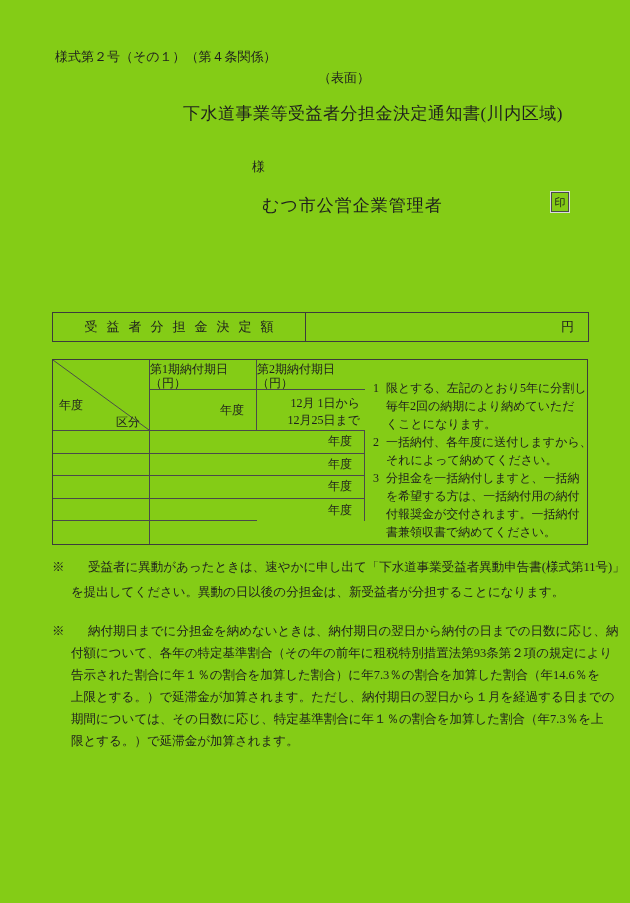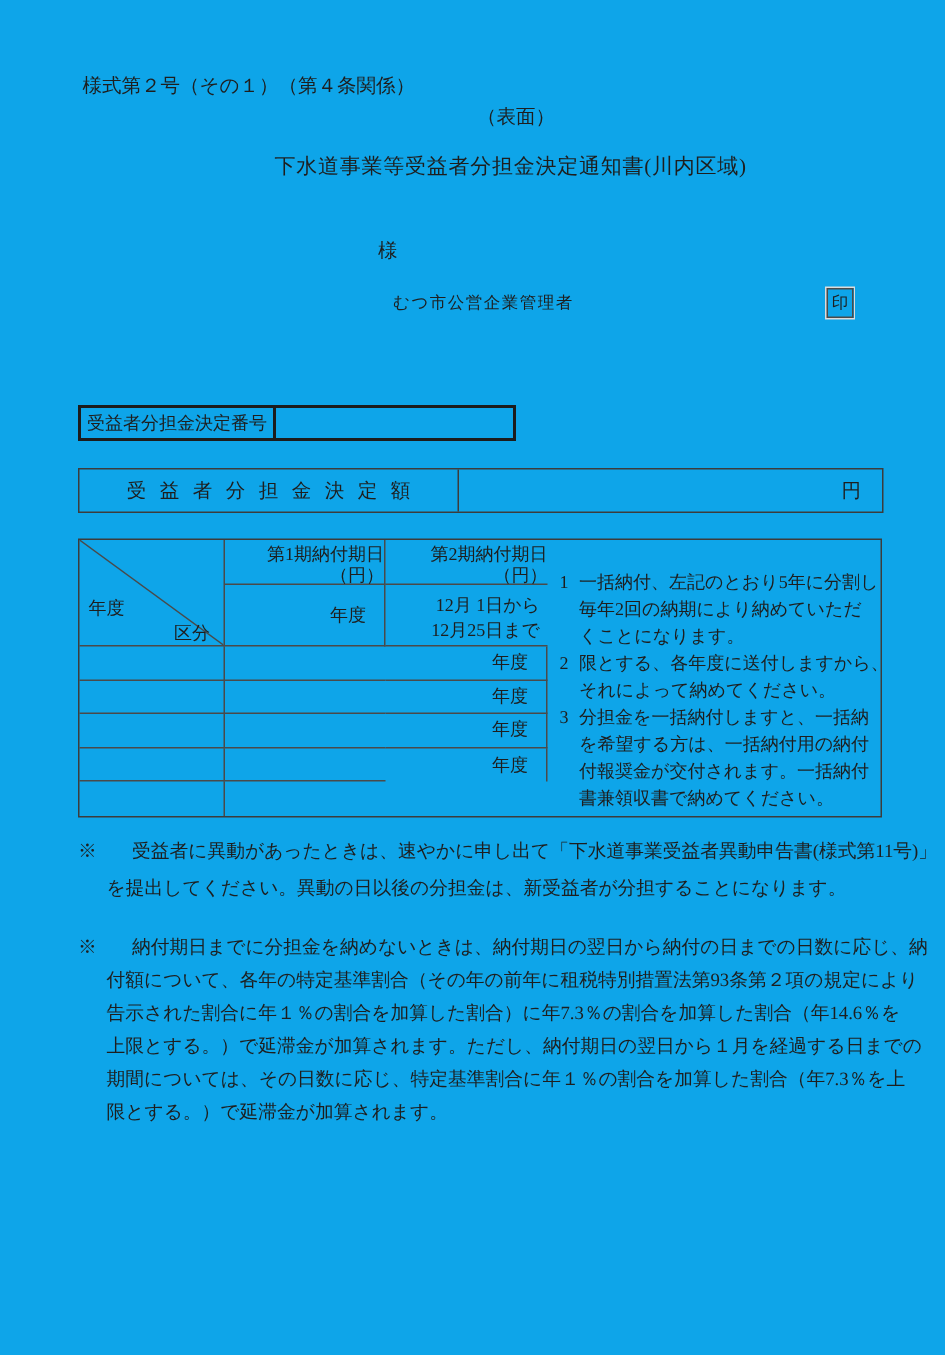--- a/index.html
+++ b/index.html
@@ -1,33 +1,33 @@
 <!DOCTYPE html>
 <html lang="ja"><head>
 <meta charset="utf-8">
 <style>
   * { margin:0; padding:0; box-sizing:border-box; }
   html,body { background:#e8e8e8; }
   .page {
     position:relative;
     width:630px; height:903px;
     margin:0 auto;
-    background:#0ea5e9;
+    background:#84cc16;
     font-family:"Liberation Serif","DejaVu Serif",serif;
     color:#1e1e1e;
     overflow:hidden;
   }
   .abs { position:absolute; }
 
   
   .form-number { left:55px; top:48px; font-size:13px; }
   .face-label  { left:272px; top:69px; font-size:13px;margin-left:46px; }
-  .doc-title   { left:183px; top:102px; font-size:14px; letter-spacing:0.5px; }
+  .doc-title   { left:183px; top:102px; font-size:17px; letter-spacing:0.5px; }
   .addressee   { left:252px; top:158px; font-size:13px; }
-  .issuer      { left:262px; top:194px; font-size:11px; letter-spacing:1px; }
+  .issuer      { left:262px; top:194px; font-size:17px; letter-spacing:1px; }
   .seal-box {
     left:551px; top:192px; width:18px; height:20px;
     border:1px solid #4a4a4a;
     font-size:11px; line-height:18px; text-align:center;
     box-shadow:0 0 0 1px #dcdcdc;
   }
 
   
   .num-box {
     left:52px; top:270px; width:292px; height:24px;
@@ -66,21 +66,21 @@
   }
   .ptable > div { border-right:1px solid #4a4a4a; border-bottom:1px solid #4a4a4a; }
   .ptable > .no-r { border-right:none; }
   .ptable > .no-b { border-bottom:none; }
 
   .cell-corner { grid-area:1 / 1 / 3 / 2; position:relative; }
   .cell-corner svg { position:absolute; left:0; top:0; width:100%; height:100%; }
   .corner-col { position:absolute; right:9px; top:18px;margin-top:36px; }
   .corner-row { position:absolute; left:6px; bottom:16px; }
 
-  .cell-ht { text-align:right; padding-top:2px; line-height:14px; }
+  .cell-ht { text-align:left; padding-top:2px; line-height:14px; }
   .cell-ht.c1 { grid-area:1 / 2 / 2 / 3; }
   .cell-ht.c2 { grid-area:1 / 3 / 2 / 4; }
   .cell-hp { text-align:right; padding:5px 5px 0 0; line-height:17px; white-space:nowrap; }
   .cell-hp.c1 { grid-area:2 / 2 / 3 / 3; }
   .cell-hp.c2 { grid-area:2 / 3 / 3 / 4; }
 
   .cell-year {
     display:flex; align-items:center; justify-content:flex-end;
     padding-right:12px;
   }
@@ -108,24 +108,20 @@
 
 <div class="page">
 
   <div class="abs form-number">様式第２号（その１）（第４条関係）</div>
   <div class="abs face-label">（表面）</div>
   <div class="abs doc-title">下水道事業等受益者分担金決定通知書(川内区域)</div>
   <div class="abs addressee">様</div>
   <div class="abs issuer">むつ市公営企業管理者</div>
   <div class="abs seal-box">印</div>
 
-  <div class="abs num-box">
-    <div class="lbl">受益者分担金決定番号</div>
-    <div class="val"></div>
-  </div>
 
   <div class="abs amt-box">
     <div class="lbl">受益者分担金決定額</div>
     <div class="val">
       <span>円</span>
     </div>
   </div>
 
   <div class="abs ptable">
 
@@ -167,27 +163,27 @@
     <div></div>
     <div class="no-r"></div>
 
     <div class="cell-year no-b">年度</div>
     <div class="no-b"></div>
     <div class="no-r no-b"></div>
 
     <div class="cell-notes">
       <div class="note">
         <span class="note-no">1</span>
-        <div class="note-line">一括納付、左記のとおり5年に分割し</div>
+        <div class="note-line">限とする、左記のとおり5年に分割し</div>
         <div class="note-line">毎年2回の納期により納めていただ</div>
         <div class="note-line">くことになります。</div>
       </div>
       <div class="note">
         <span class="note-no">2</span>
-        <div class="note-line">限とする、各年度に送付しますから、</div>
+        <div class="note-line">一括納付、各年度に送付しますから、</div>
         <div class="note-line">それによって納めてください。</div>
       </div>
       <div class="note">
         <span class="note-no">3</span>
         <div class="note-line">分担金を一括納付しますと、一括納</div>
         <div class="note-line">を希望する方は、一括納付用の納付</div>
         <div class="note-line">付報奨金が交付されます。一括納付</div>
         <div class="note-line">書兼領収書で納めてください。</div>
       </div>
     </div>

